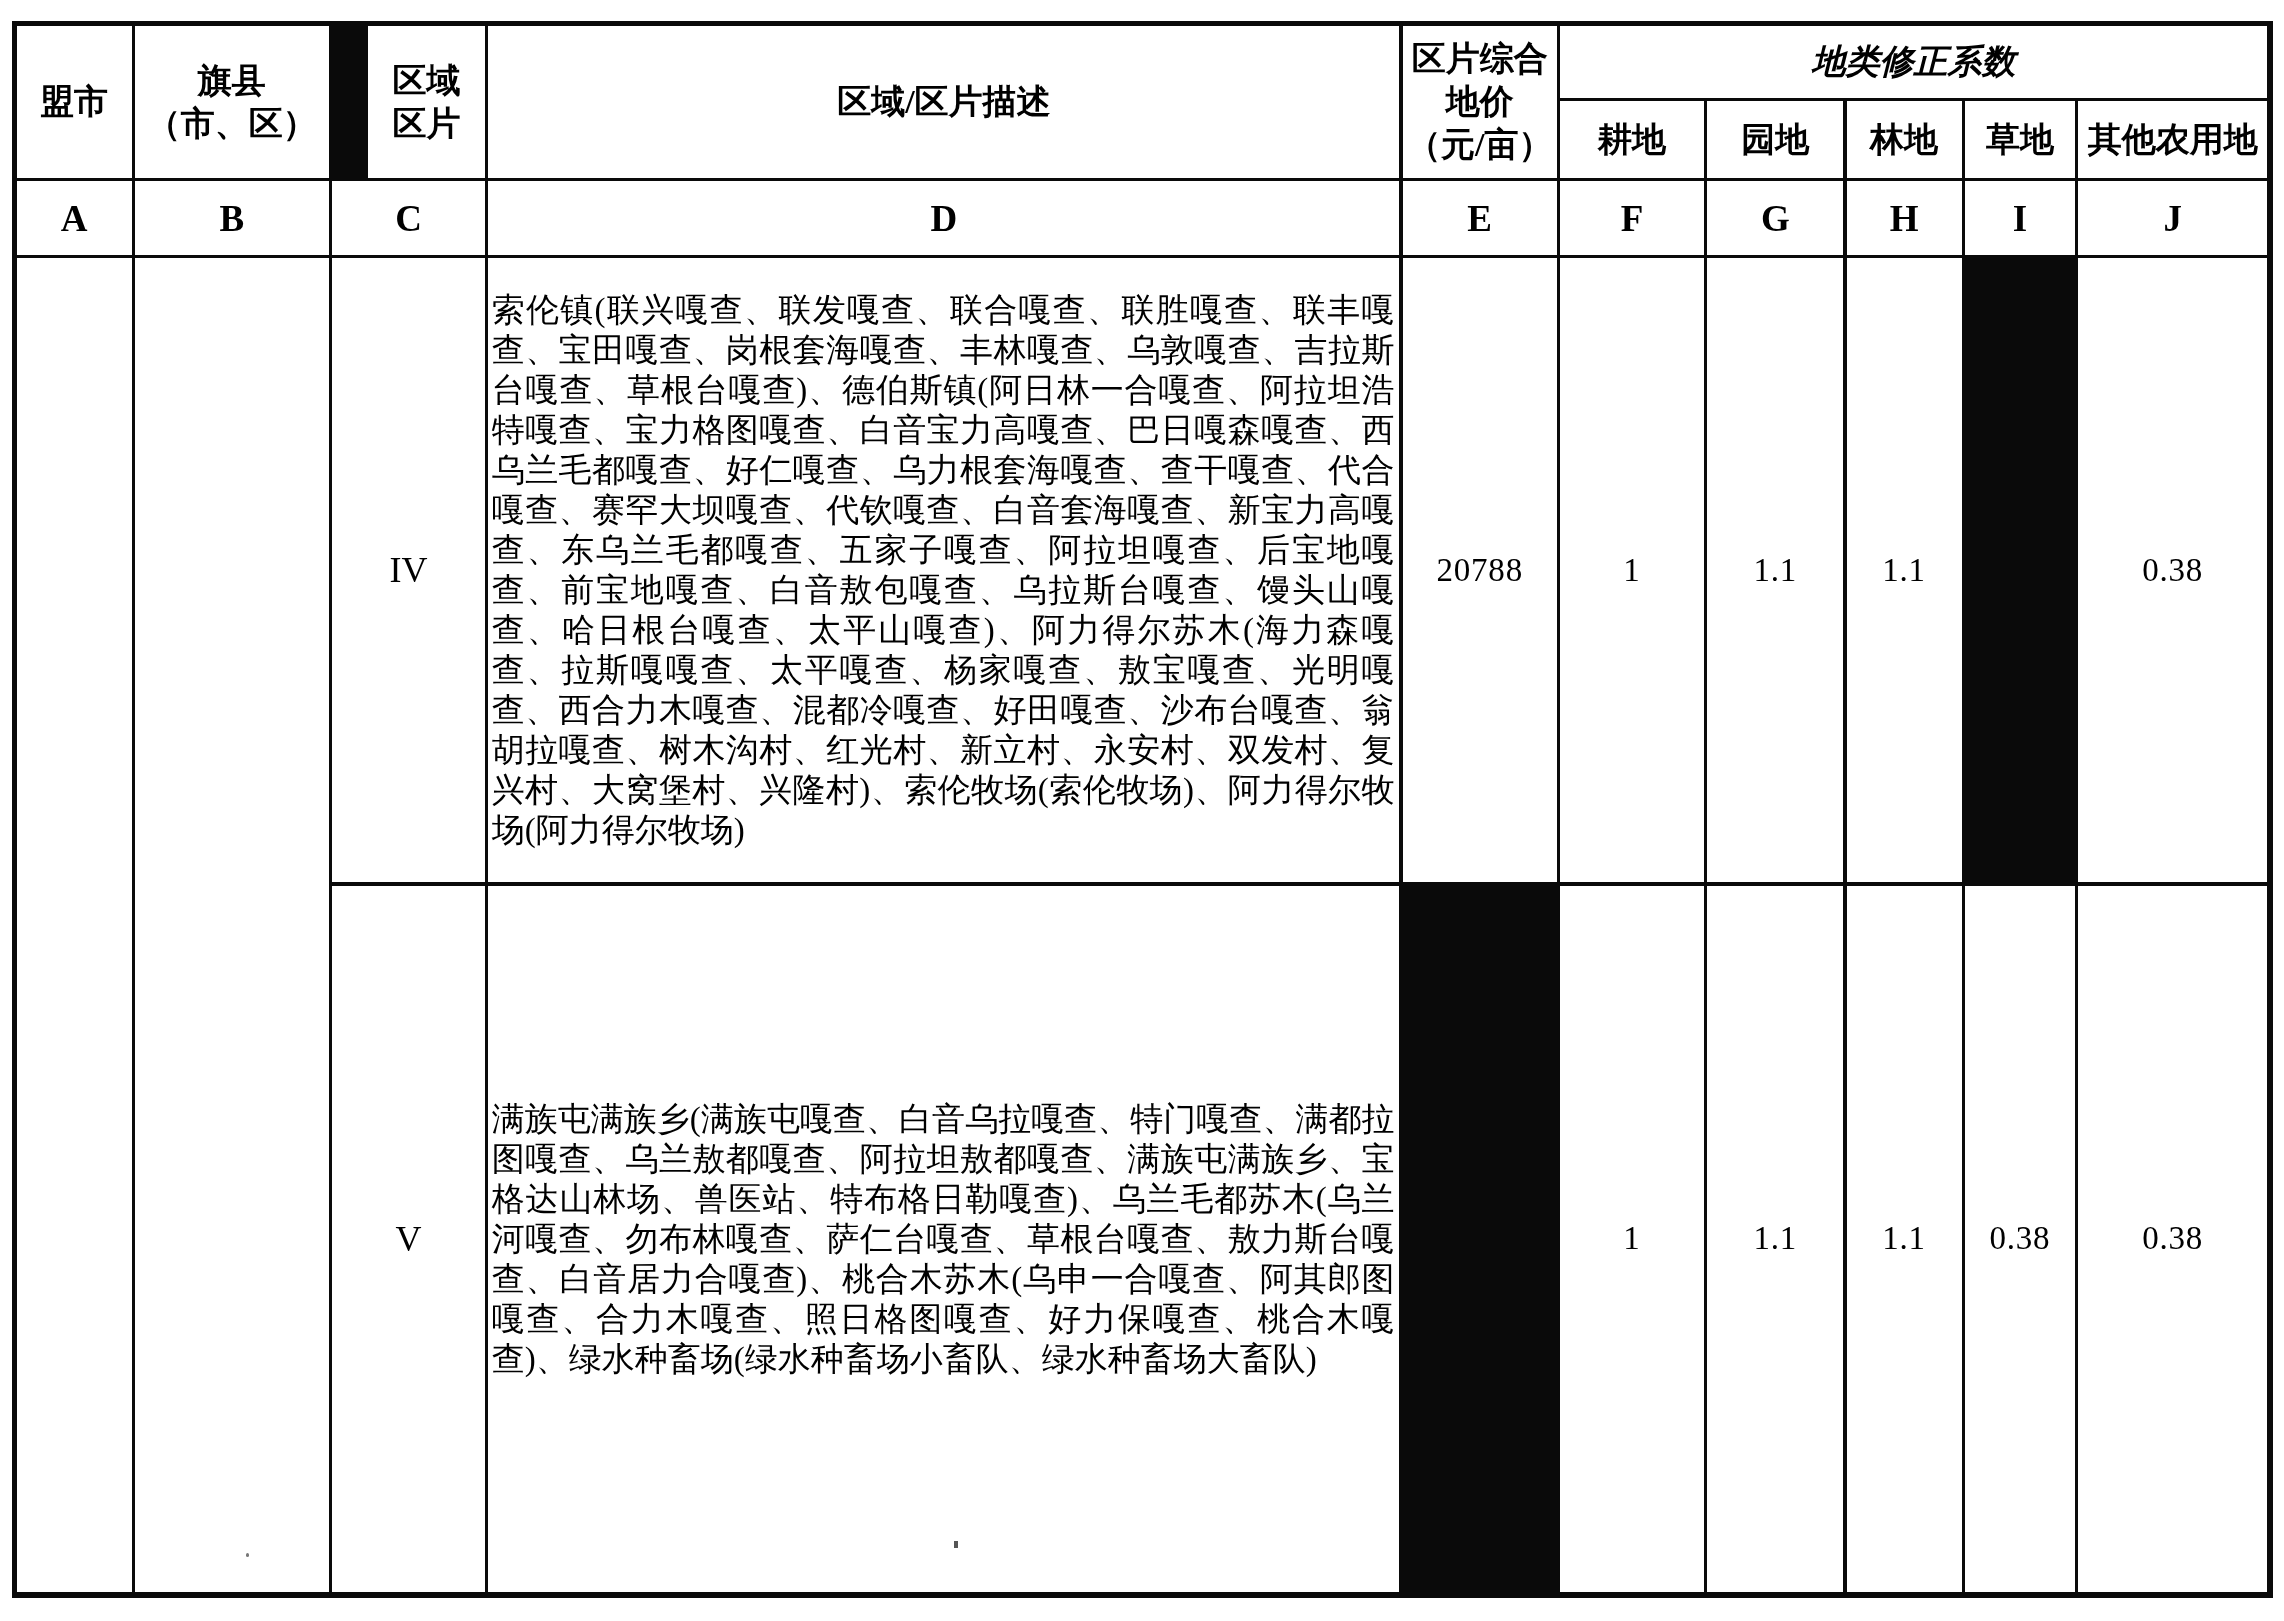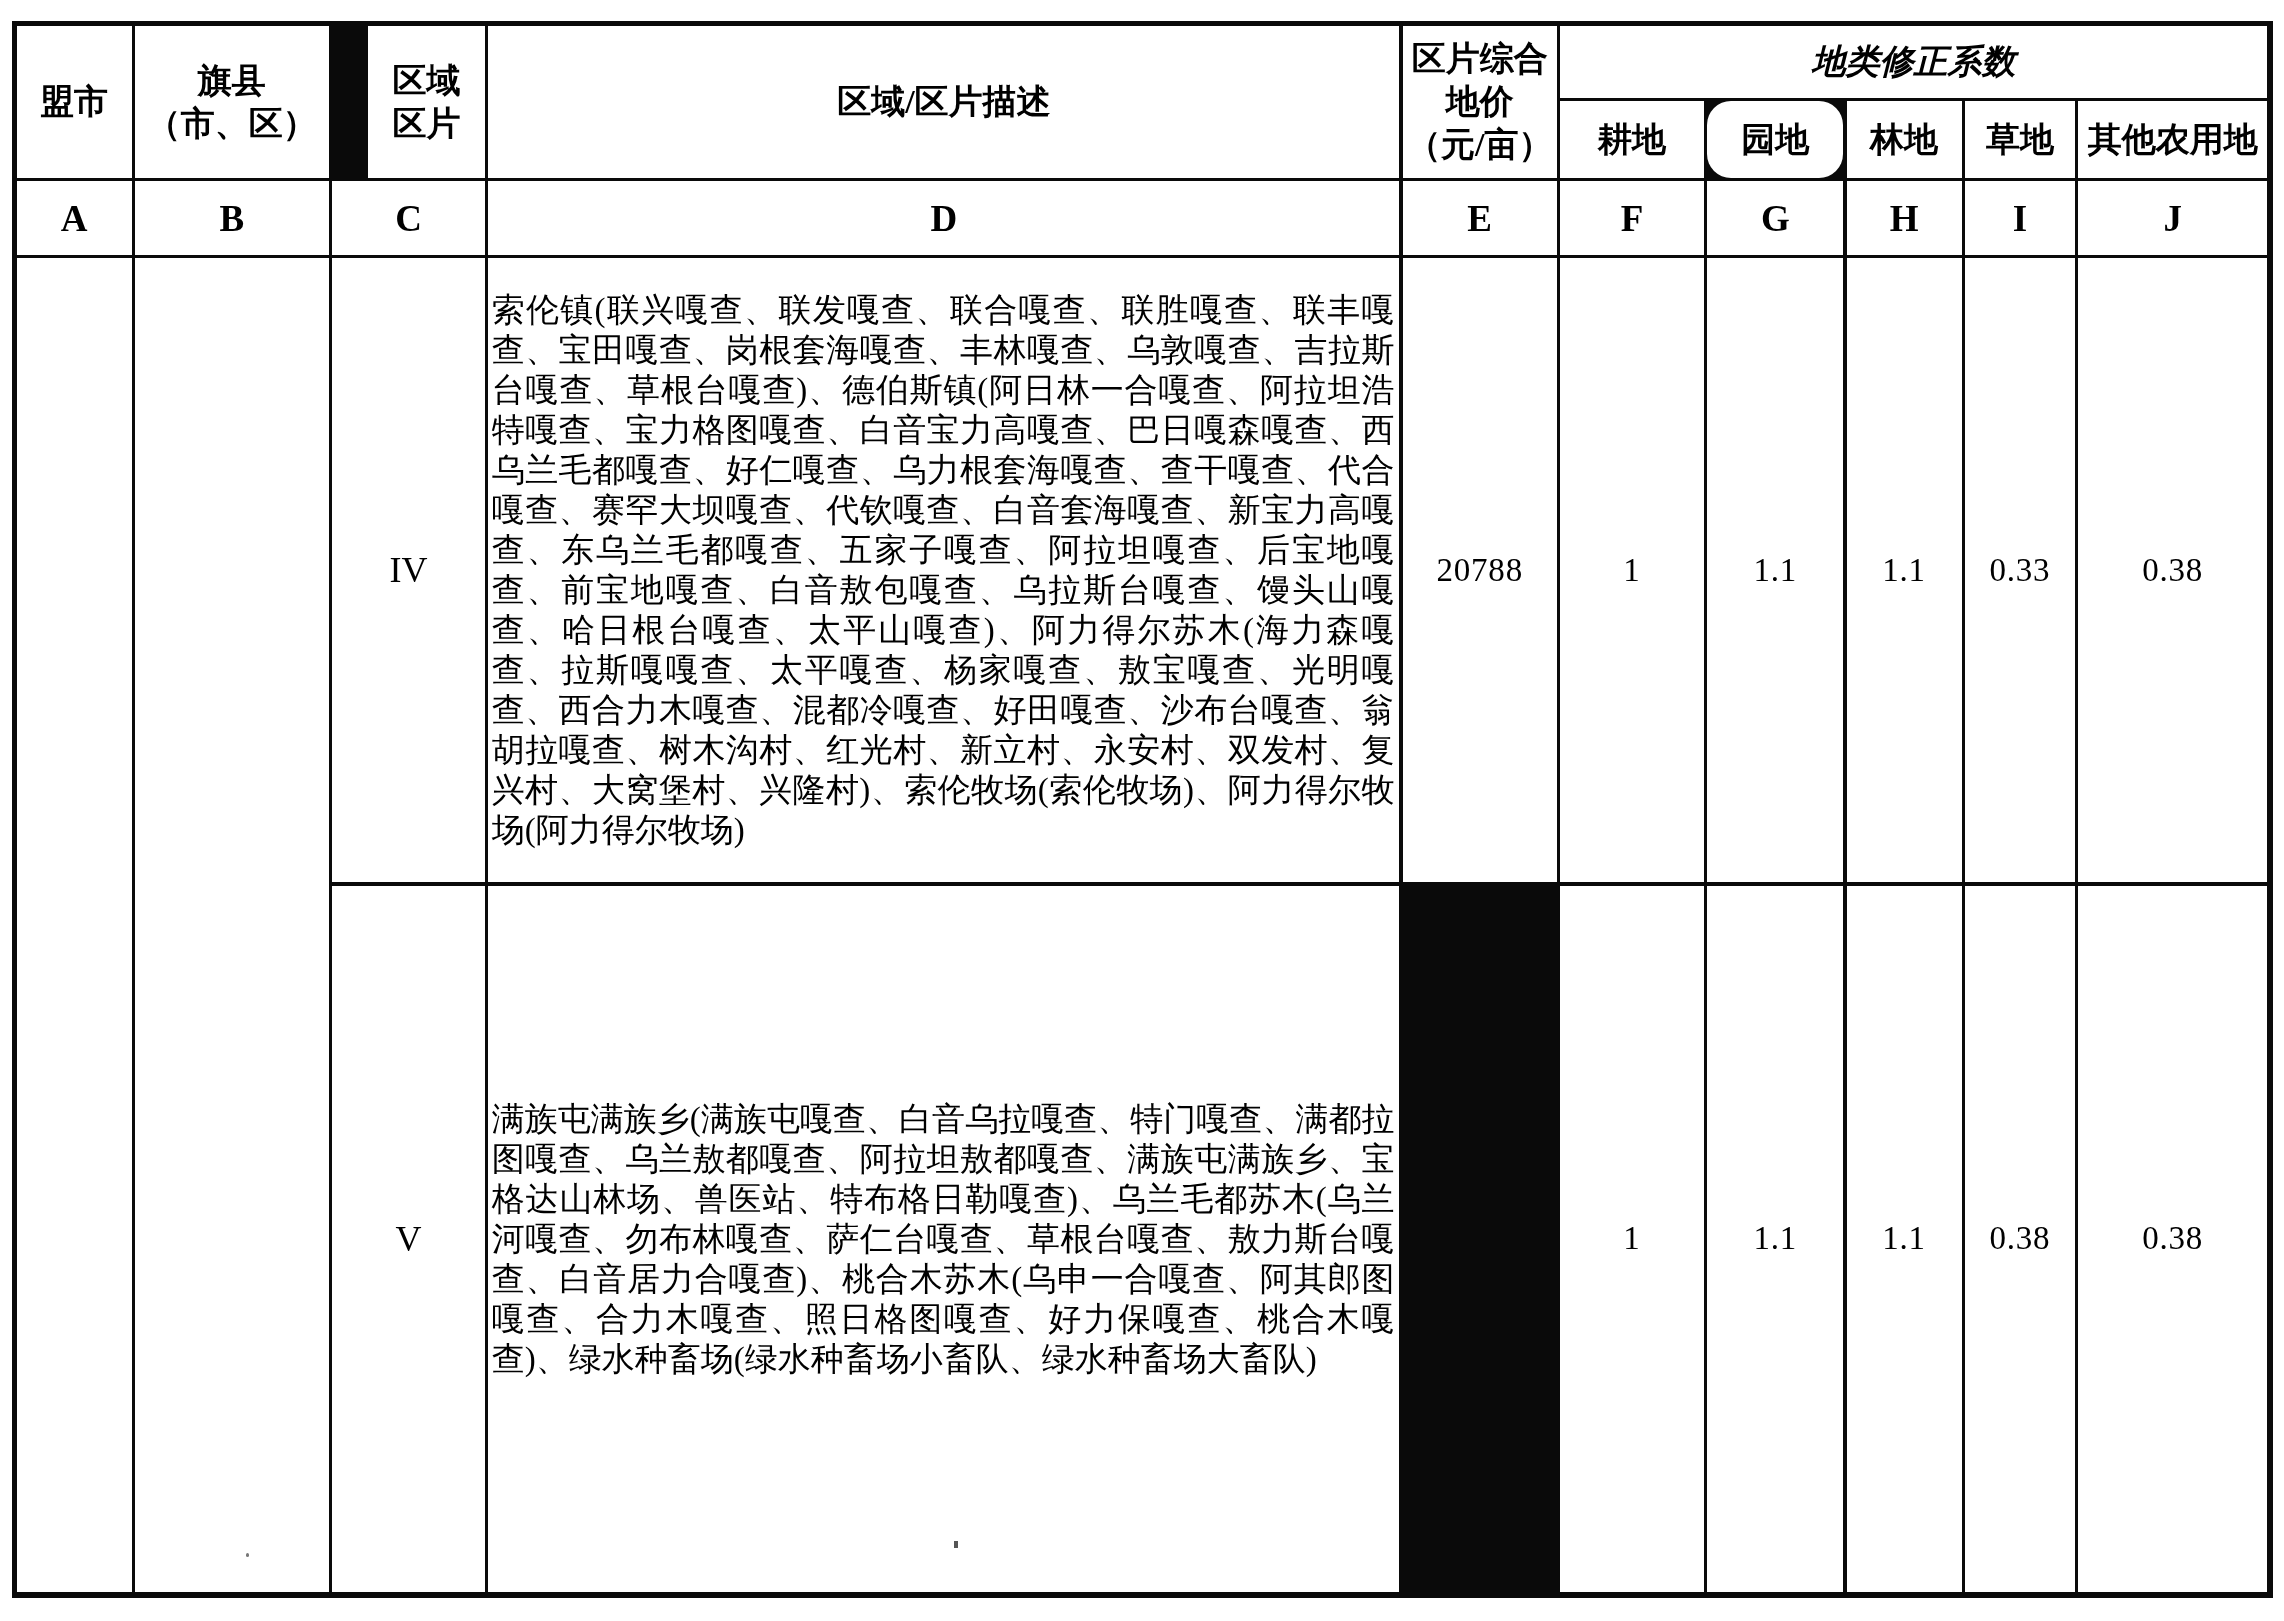--- a/index.html
+++ b/index.html
@@ -47,21 +47,21 @@
       <span>区片综合</span>
       <span>地价</span>
       <span>（元/亩）</span>
     </div>
     <div class="cell hdr" style="grid-column:6/11;grid-row:1;font-style:italic;">
       <span>地类修正系数</span>
     </div>
     <div class="cell hdr" style="grid-column:6;grid-row:2;">
       <span>耕地</span>
     </div>
-    <div class="cell hdr" style="grid-column:7;grid-row:2;border-radius:24px;">
+    <div class="cell hdr" style="grid-column:7;grid-row:2;">
       <span>园地</span>
     </div>
     <div class="cell hdr" style="grid-column:8;grid-row:2;">
       <span>林地</span>
     </div>
     <div class="cell hdr" style="grid-column:9;grid-row:2;">
       <span>草地</span>
     </div>
     <div class="cell hdr" style="grid-column:10;grid-row:2;">
       <span>其他农用地</span>
@@ -112,23 +112,20 @@
     </div>
     <div class="cell num" style="grid-column:6;grid-row:4;">
       <span>1</span>
     </div>
     <div class="cell num" style="grid-column:7;grid-row:4;">
       <span>1.1</span>
     </div>
     <div class="cell num" style="grid-column:8;grid-row:4;">
       <span>1.1</span>
     </div>
-    <div class="cell num" style="grid-column:9;grid-row:4;">
-      <span>0.33</span>
-    </div>
     <div class="cell num" style="grid-column:10;grid-row:4;">
       <span>0.38</span>
     </div>
 
     <div class="cell zone" style="grid-column:3;grid-row:5;">
       <span>V</span>
     </div>
     <div class="cell desc" style="grid-column:4;grid-row:5;">
       <div class="desc-inner">满族屯满族乡(满族屯嘎查、白音乌拉嘎查、特门嘎查、满都拉图嘎查、乌兰敖都嘎查、阿拉坦敖都嘎查、满族屯满族乡、宝格达山林场、兽医站、特布格日勒嘎查)、乌兰毛都苏木(乌兰河嘎查、勿布林嘎查、萨仁台嘎查、草根台嘎查、敖力斯台嘎查、白音居力合嘎查)、桃合木苏木(乌申一合嘎查、阿其郎图嘎查、合力木嘎查、照日格图嘎查、好力保嘎查、桃合木嘎查)、绿水种畜场(绿水种畜场小畜队、绿水种畜场大畜队)</div>
     </div>

